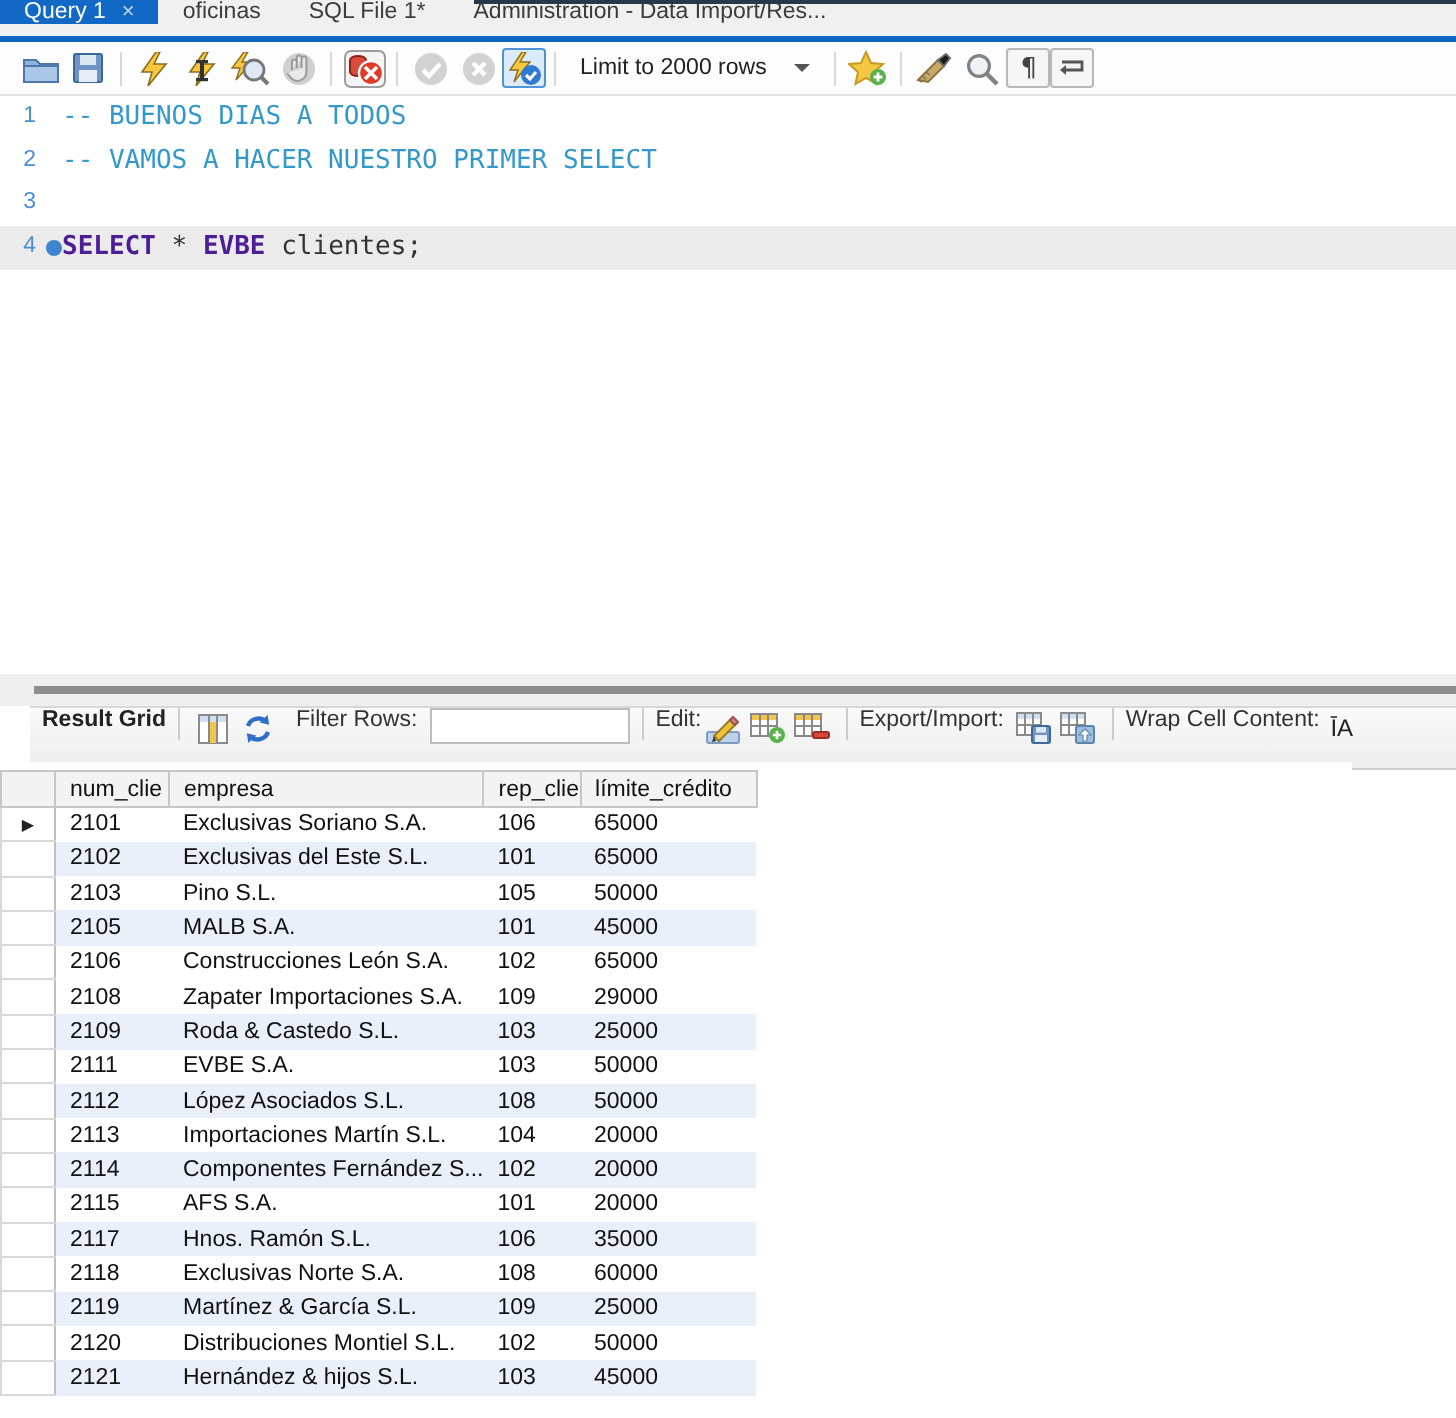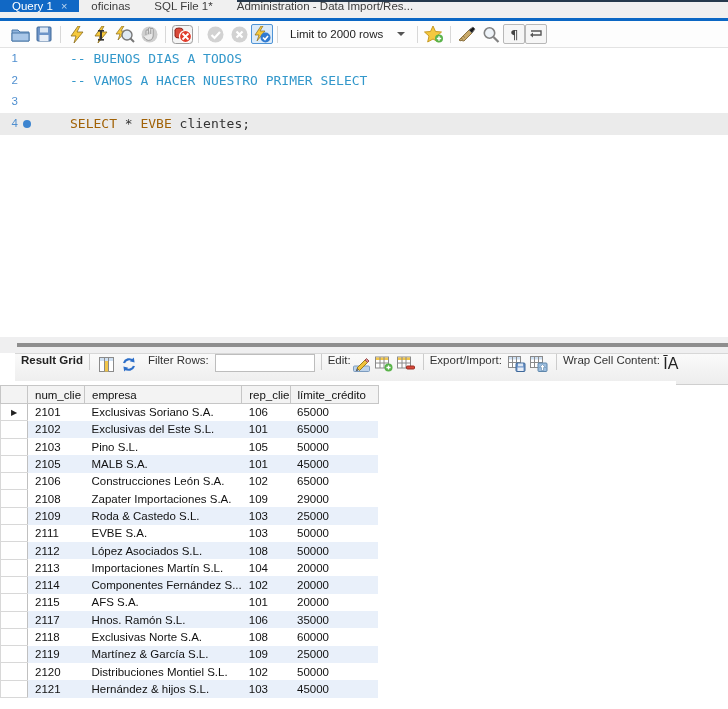--- a/index.html
+++ b/index.html
@@ -25,37 +25,37 @@
   .caret { width:0; height:0; border-left:4px solid transparent; border-right:4px solid transparent; border-top:4px solid #555; }
   .glyph { font-size:13px; color:#444; font-family:"DejaVu Sans",sans-serif; }
 
   
   .editor { position:absolute; left:0; top:48px; width:728px; height:289px; background:#fff; font-family:"DejaVu Sans Mono","Liberation Mono",monospace; font-size:13px; overflow:hidden; }
   .eline { height:21.7px; line-height:21.7px; display:flex; align-items:center; white-space:pre; }
   .eline.active { background:#ebebeb; }
   .lnum { width:18px; text-align:right; color:#4f8fd0; font-size:11.5px; font-family:"Liberation Sans",sans-serif; flex:0 0 auto; }
   .dot { width:8px; height:8px; border-radius:50%; margin-left:5px; flex:0 0 auto; visibility:hidden; }
   .dot.show { visibility:visible; background:#3d85d0; }
-  .code { margin-left:39px; }
+  .code { }
   .code .comment { color:#3398cb; }
-  .code .kw { color:#a16207; font-weight:normal; }
+  .code .kw { color:#4c1d95; font-weight:bold; }
   .code .plain { color:#333; }
 
   
   .divider { position:absolute; left:0; top:337px; width:728px; height:16px; background:#efeff0; }
   .divider .thumb { position:absolute; left:17px; right:0; top:6px; height:4px; background:#8e8e8e; }
 
   
   .restb { position:absolute; left:15px; top:353px; width:728px; height:32px; background:linear-gradient(#fafafa,#ededed); border-top:1px solid #d7d7d7; border-bottom:1px solid #cfcfcf; display:flex; align-items:flex-start; padding-left:6px; font-size:11.5px; color:#333; }
   .restb .lbl { white-space:nowrap; }
   .restb .bold { font-weight:bold; color:#222; }
   .rsep { width:1px; height:16px; background:#cccccc; margin:0 6px; flex:0 0 auto; }
   .ricon { width:22px; height:20px; display:flex; align-items:center; justify-content:center; flex:0 0 auto; }
   .filter-input { width:100px; height:18px; border:1px solid #bdbdbd; background:#fff; margin-left:6px; font-size:11px; padding:0 3px; }
-  .wrapglyph { font-size:16px; color:#222; border-bottom:0; }
+  .wrapglyph { font-size:12px; color:#222; border-bottom:0; }
 
   
   .gridarea { position:absolute; left:0; top:381px; width:676px; height:319px; background:#fff; overflow:hidden; }
   table.res { border-collapse:collapse; table-layout:fixed; margin-top:4px; font-size:11.5px; color:#111; }
   table.res col.c-sel { width:27px; } table.res col.c-num { width:57px; }
   table.res col.c-emp { width:151px; } table.res col.c-rep { width:47px; } table.res col.c-lim { width:88px; }
   table.res th { height:18px; font-weight:normal; text-align:left; padding:0 0 0 7px; background:#f3f3f3; border:1px solid #c6c6c6; border-left:none; white-space:nowrap; overflow:hidden; }
   table.res th.sel { border-left:1px solid #c6c6c6; padding:0; }
   table.res td { height:17.3px; padding:0 0 0 7px; white-space:nowrap; overflow:hidden; }
   table.res td.sel { border-right:1px solid #c0c0c0; border-bottom:1px solid #d8d8d8; border-left:1px solid #d8d8d8; padding:0; text-align:center; font-size:8px; color:#222; background:#fff; }

